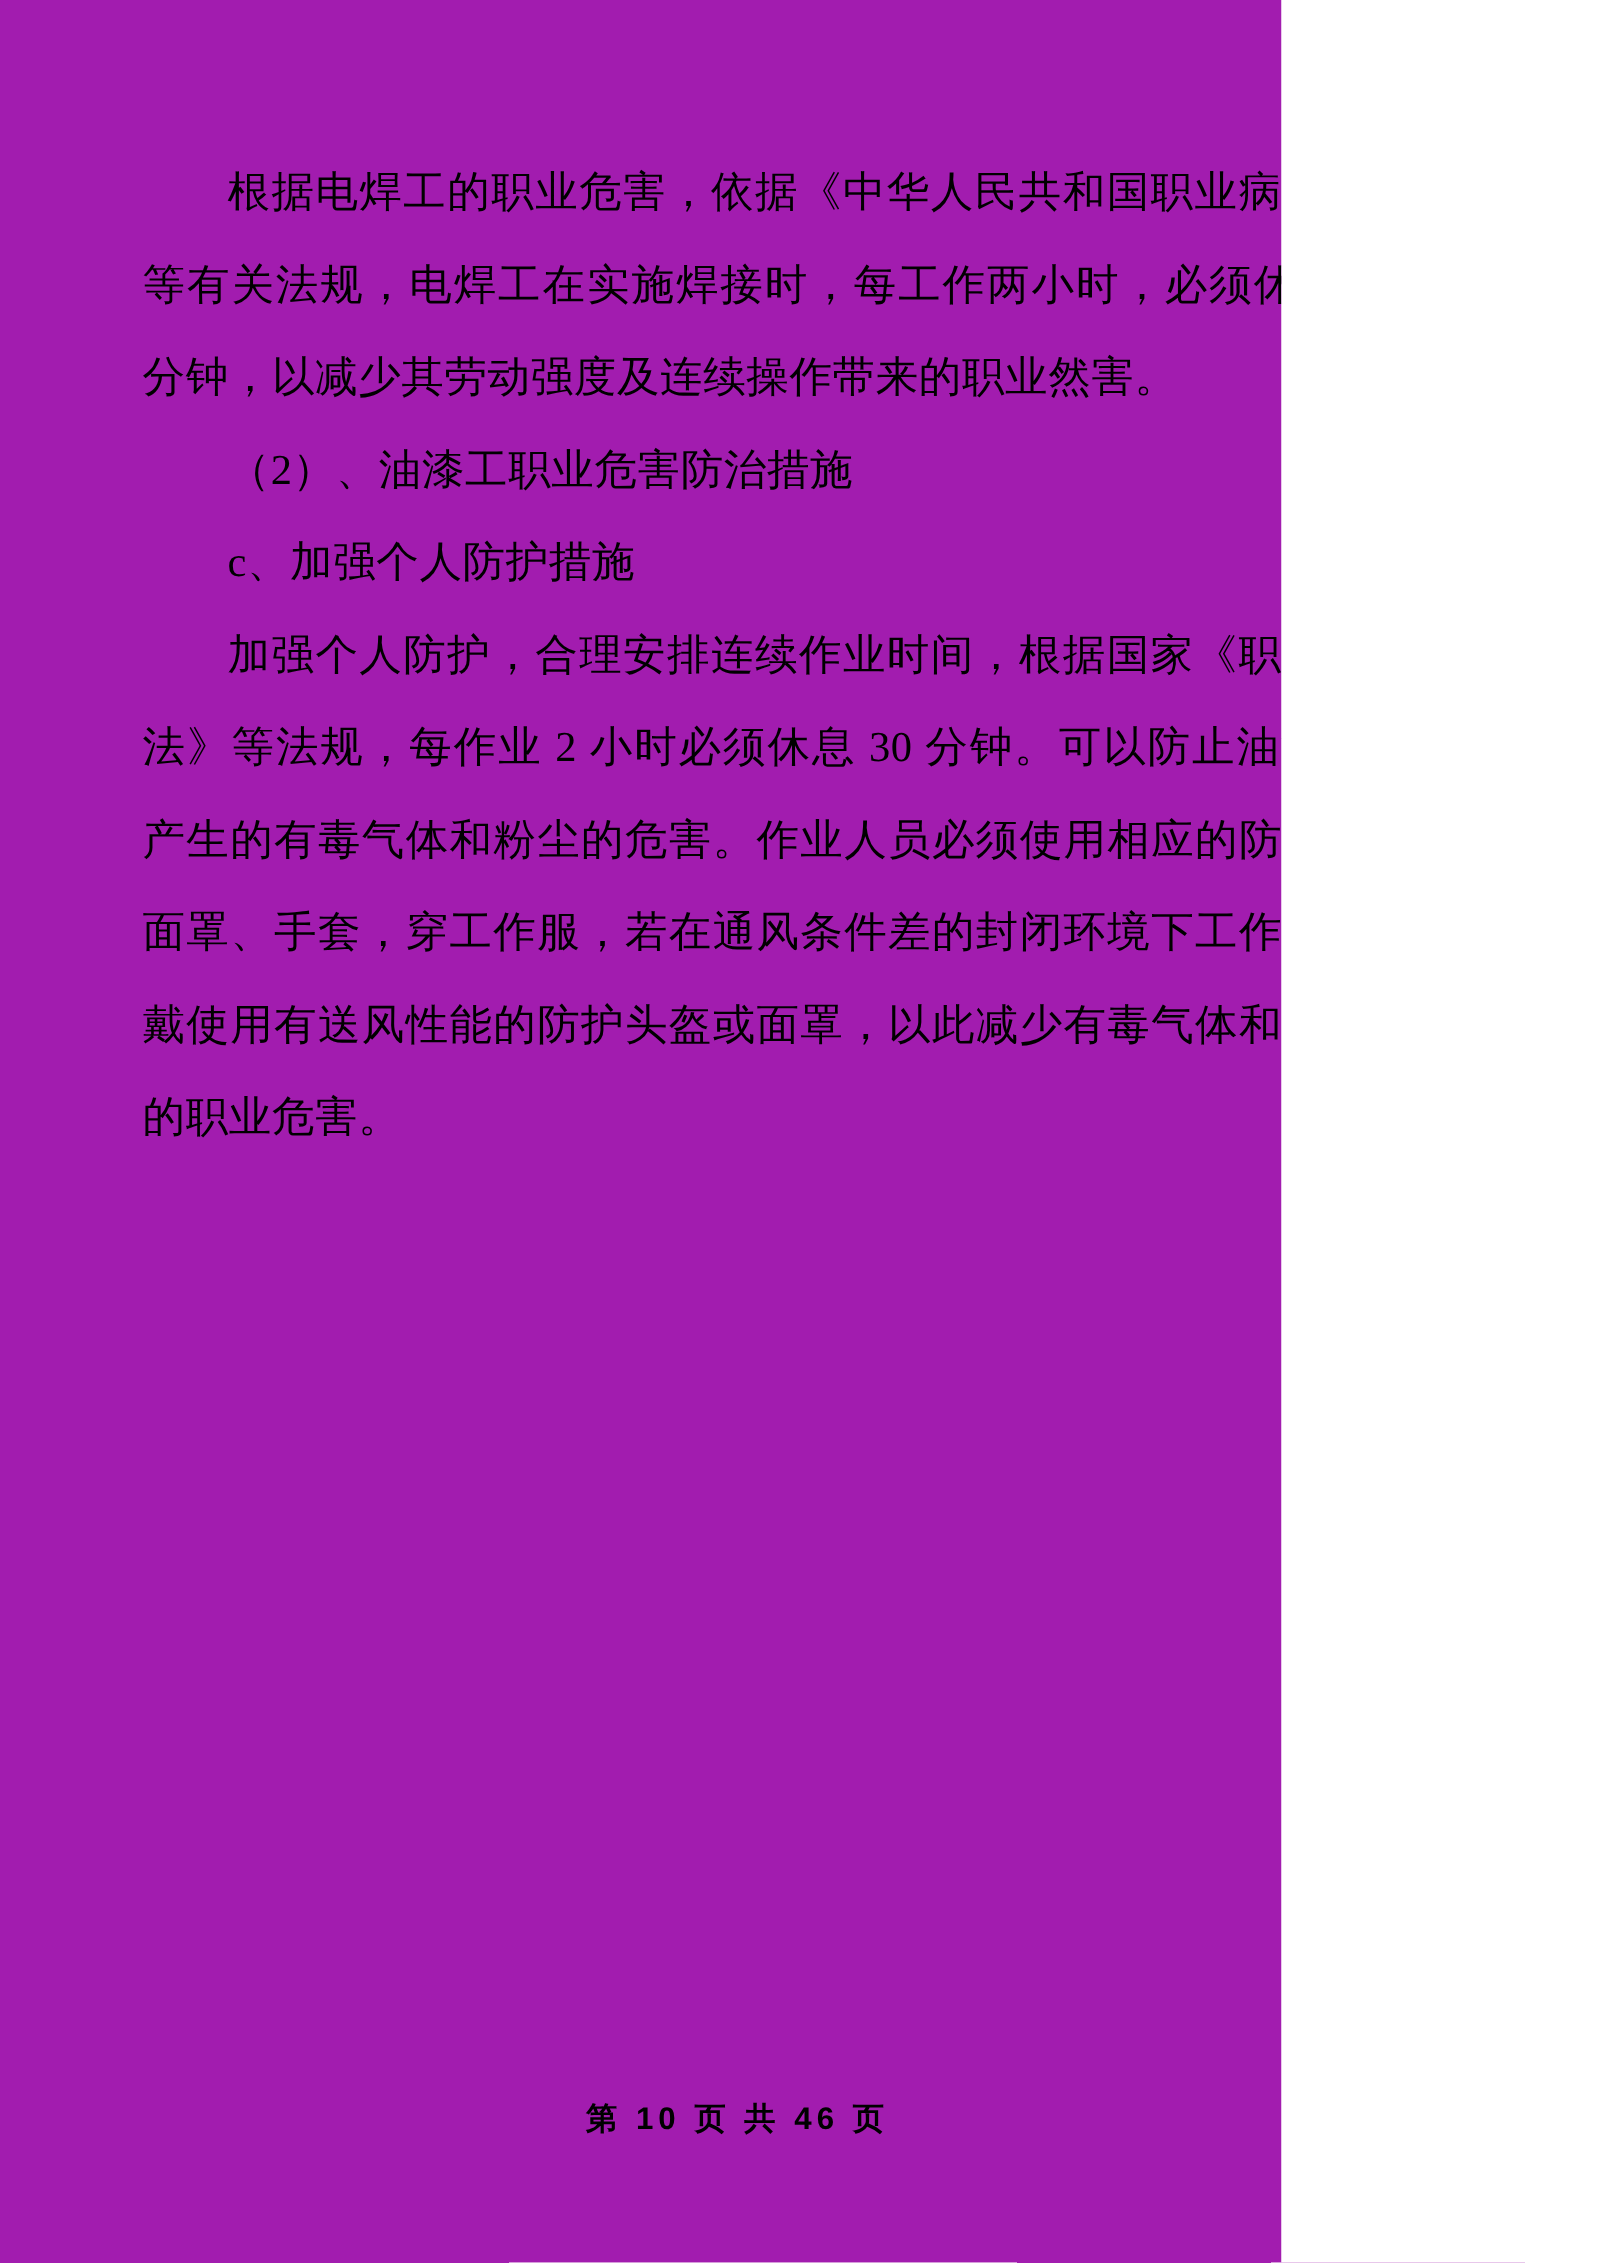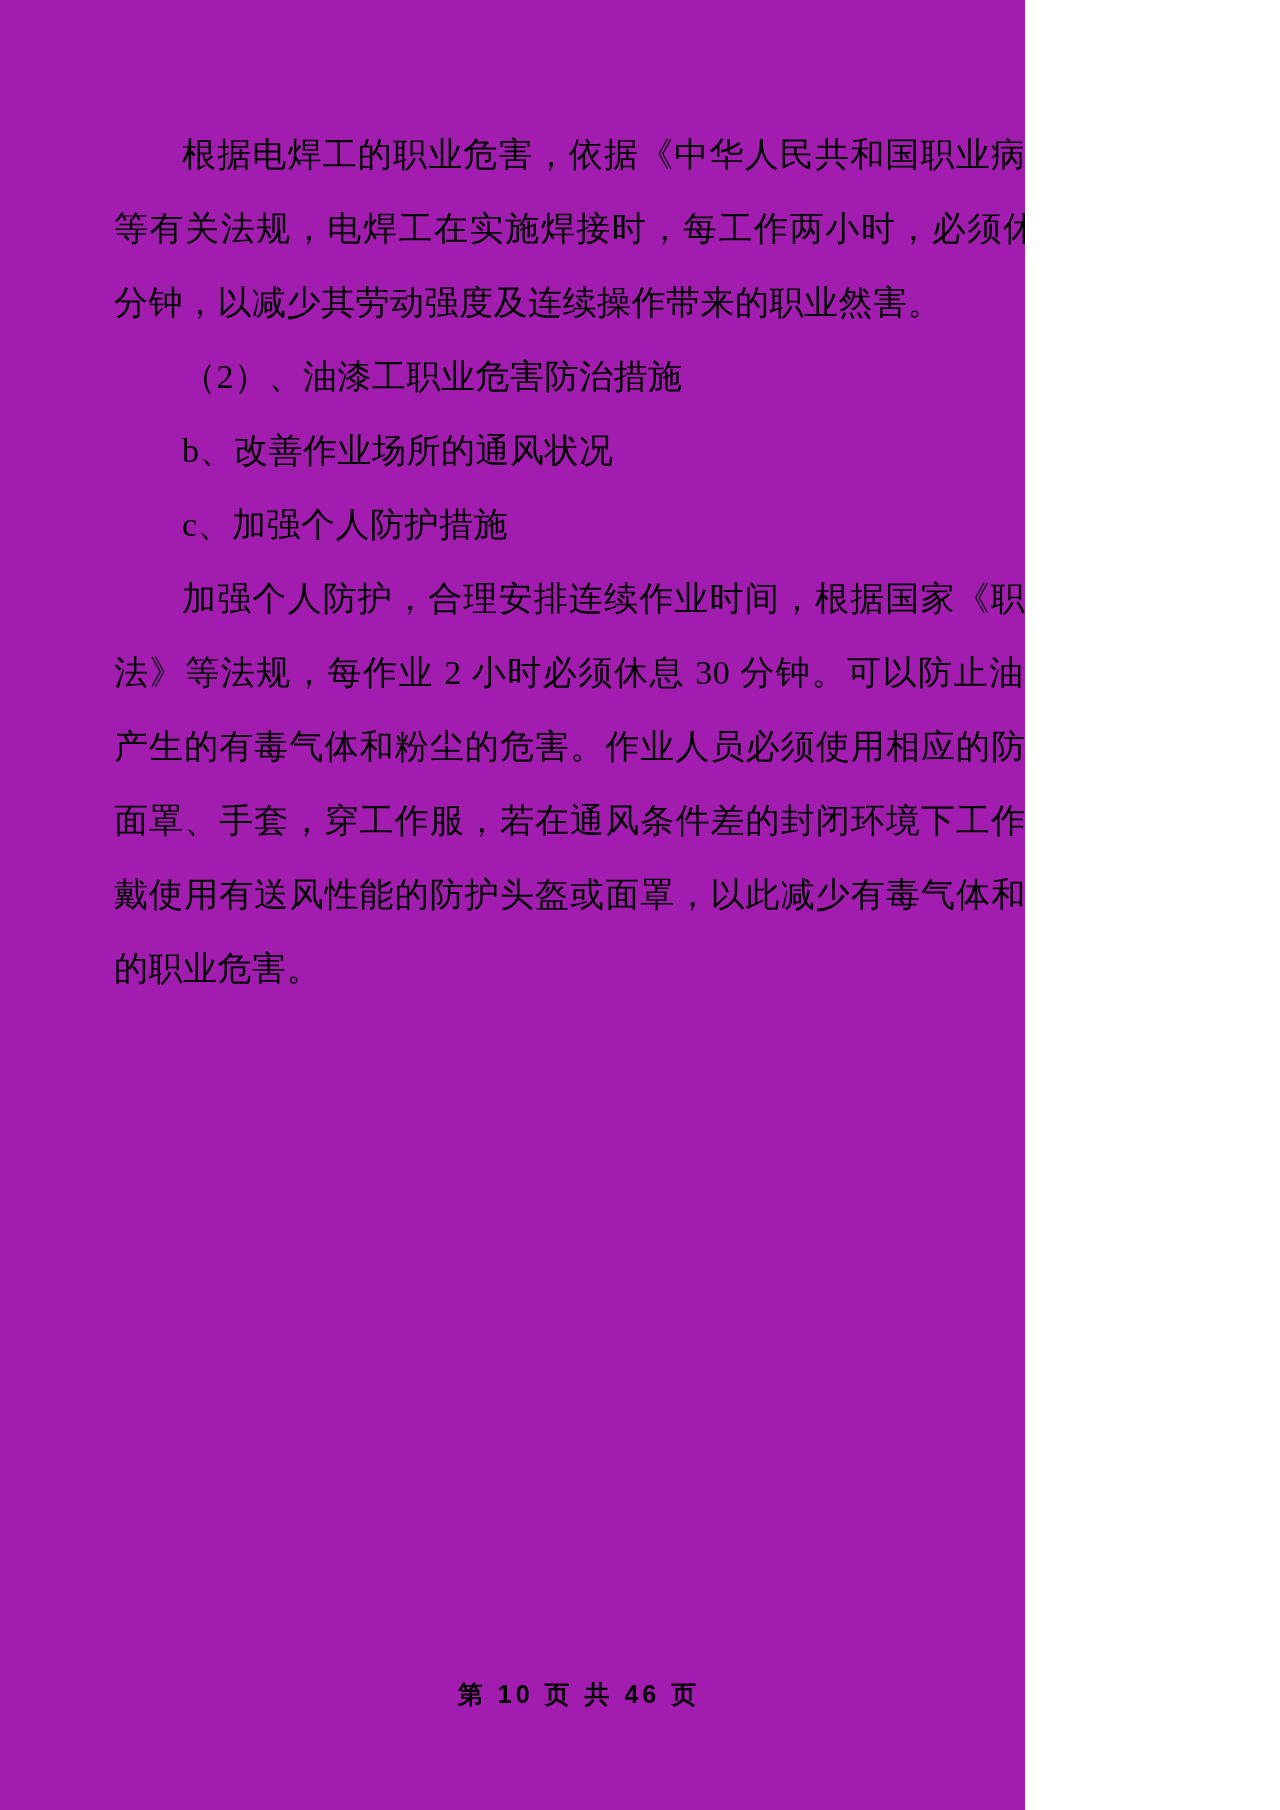--- a/index.html
+++ b/index.html
@@ -32,36 +32,35 @@
     text-justify: inter-ideograph;
     letter-spacing: 0.5px;
     word-break: break-all;
   }
   .content p.heading {
     text-align: left;
   }
   .footer {
     position: absolute;
     top: 1678px;
-    left: 0;
+    left: 11px;
     width: 1158px;
     text-align: center;
     font-family: "Liberation Sans", "DejaVu Sans", sans-serif;
     font-weight: bold;
     font-size: 25px;
     letter-spacing: 4px;
     color: #000000;
   }
 </style>
 </head>
 <body>
 
 <div class="page">
   <div class="content">
 
   <p class="body">根据电焊工的职业危害，依据《中华人民共和国职业病防治法》等有关法规，电焊工在实施焊接时，每工作两小时，必须休息 15-30 分钟，以减少其劳动强度及连续操作带来的职业然害。</p>
       <p class="heading">（2）、油漆工职业危害防治措施</p>
-      <p class="heading">b、改善作业场所的通风状况</p>
       <p class="heading">c、加强个人防护措施</p>
       <p class="body">加强个人防护，合理安排连续作业时间，根据国家《职业病防治法》等法规，每作业 2 小时必须休息 30 分钟。可以防止油漆作业时产生的有毒气体和粉尘的危害。作业人员必须使用相应的防护眼镜、面罩、手套，穿工作服，若在通风条件差的封闭环境下工作，还要佩戴使用有送风性能的防护头盔或面罩，以此减少有毒气体和粉尘带来的职业危害。</p>
     </div>
   <div class="footer">第 10 页 共 46 页</div>
 </div>
 
 </body></html>

